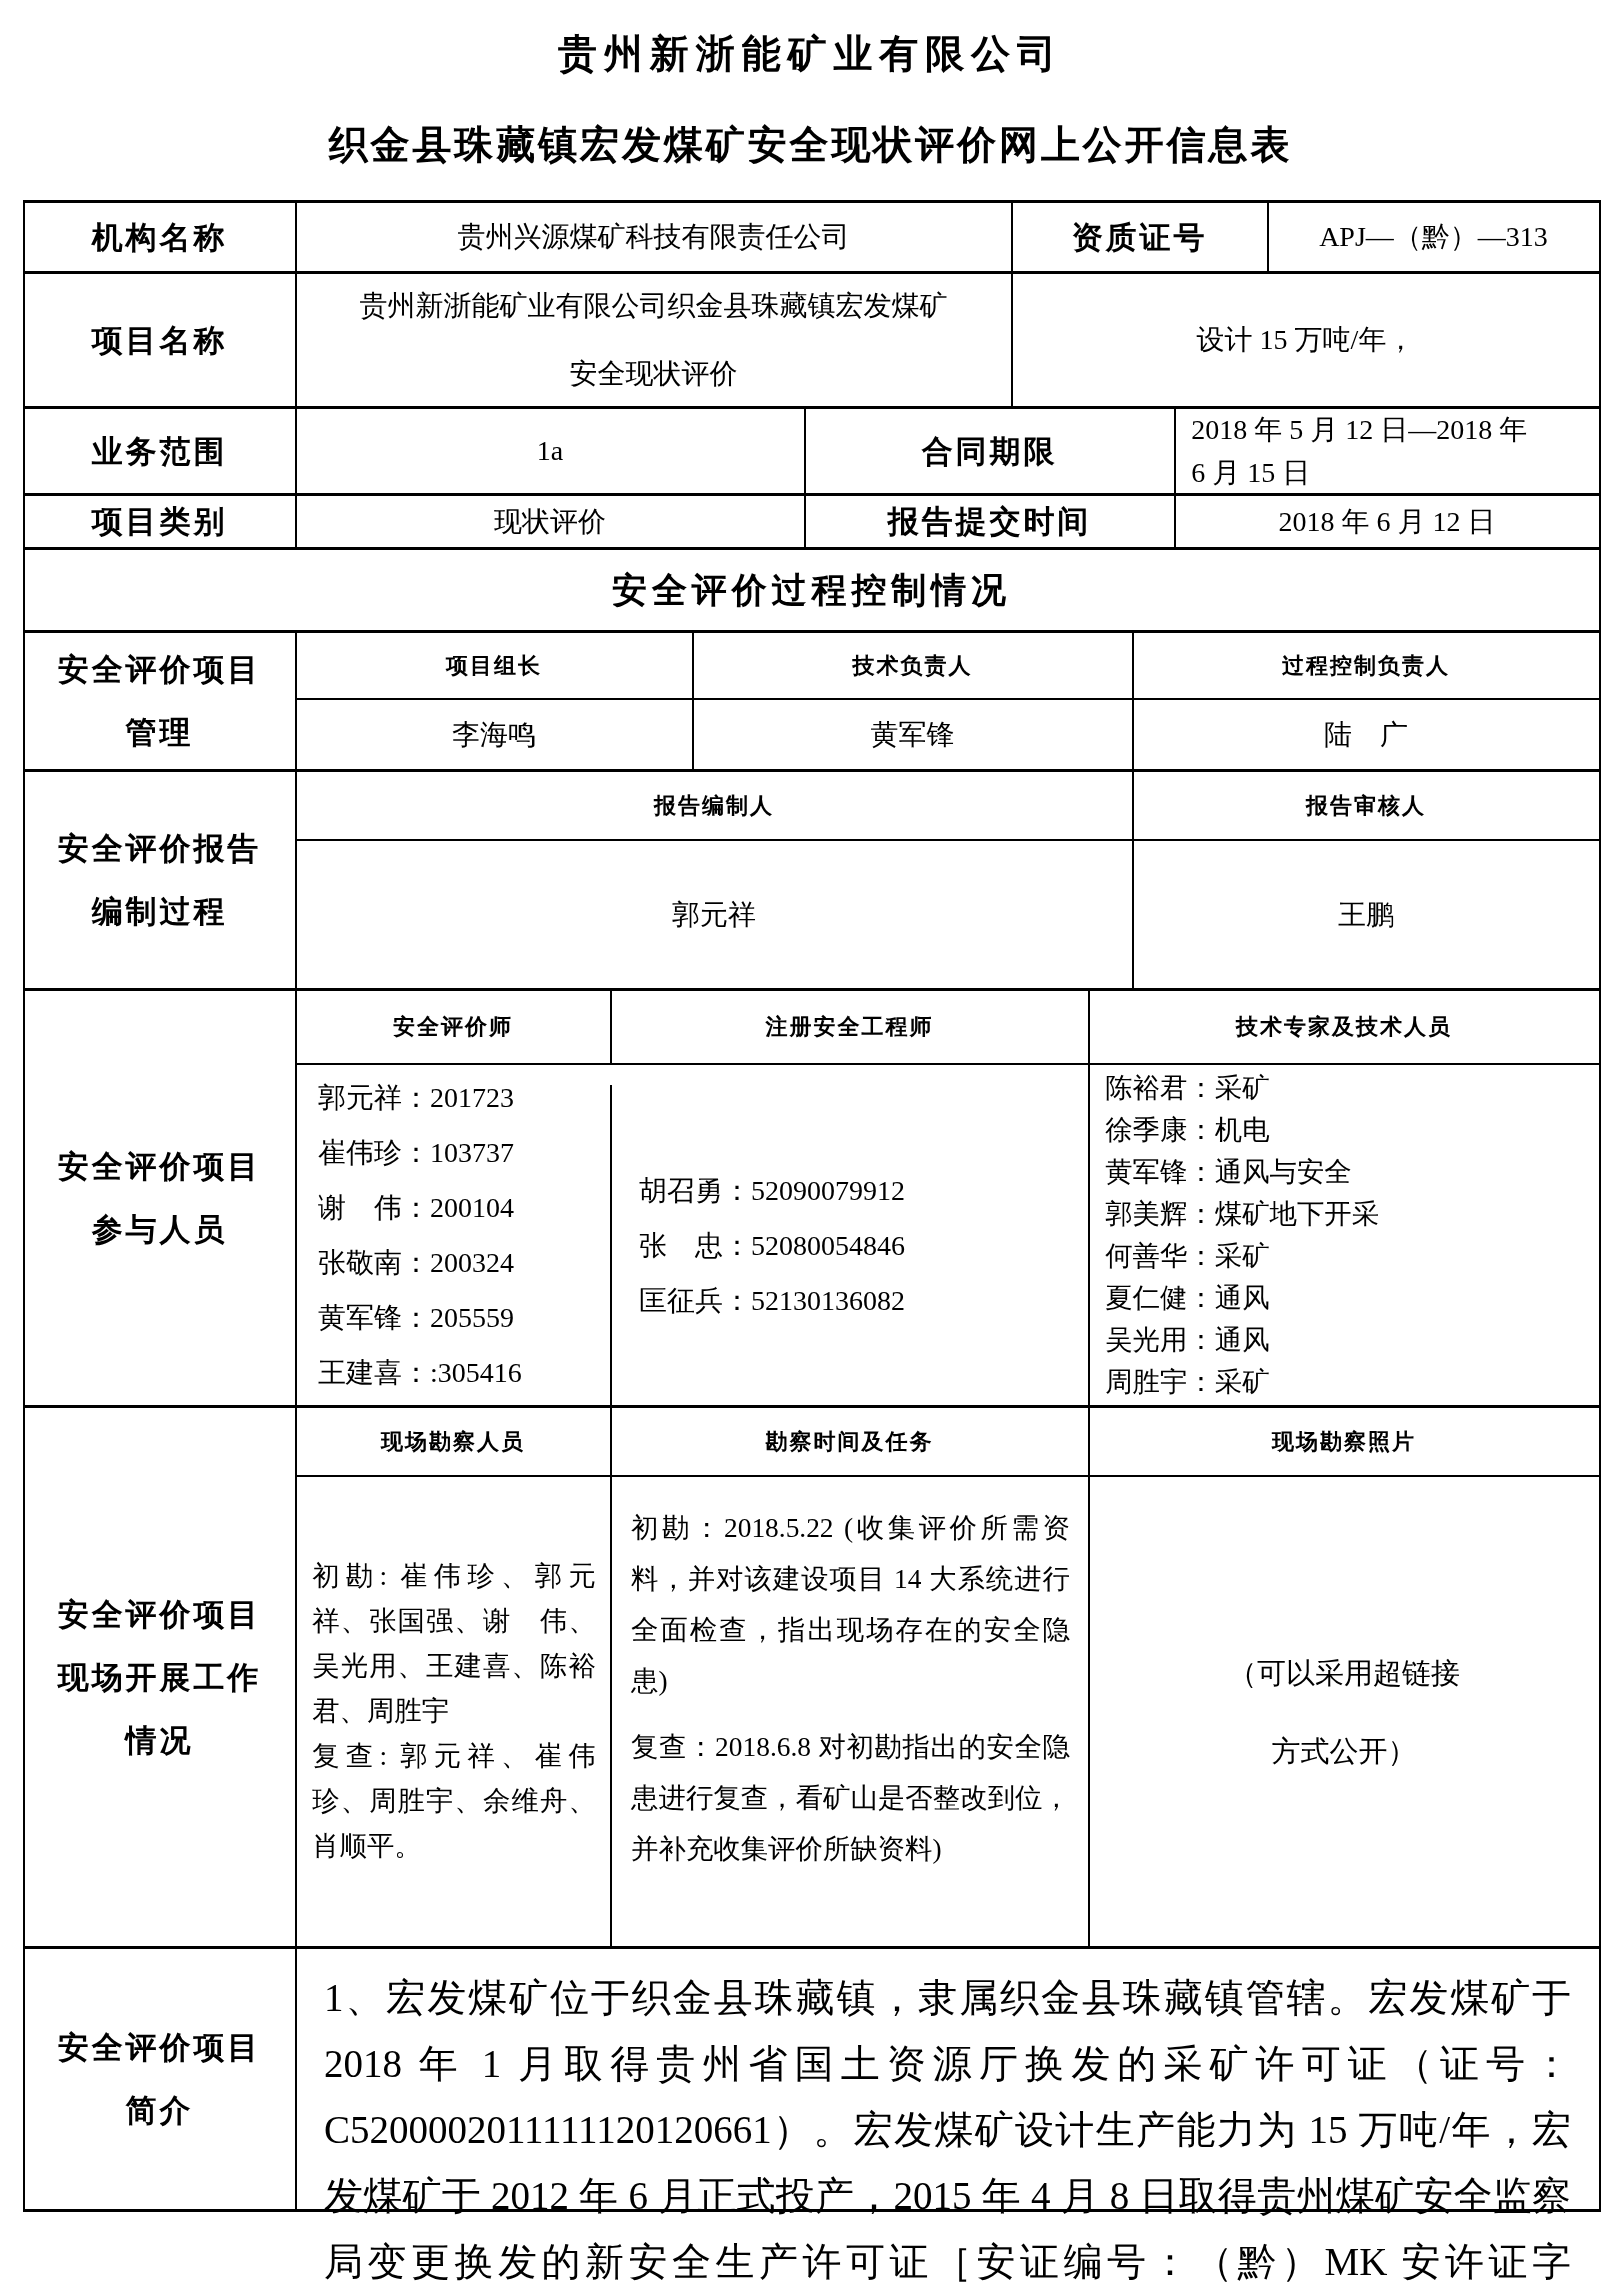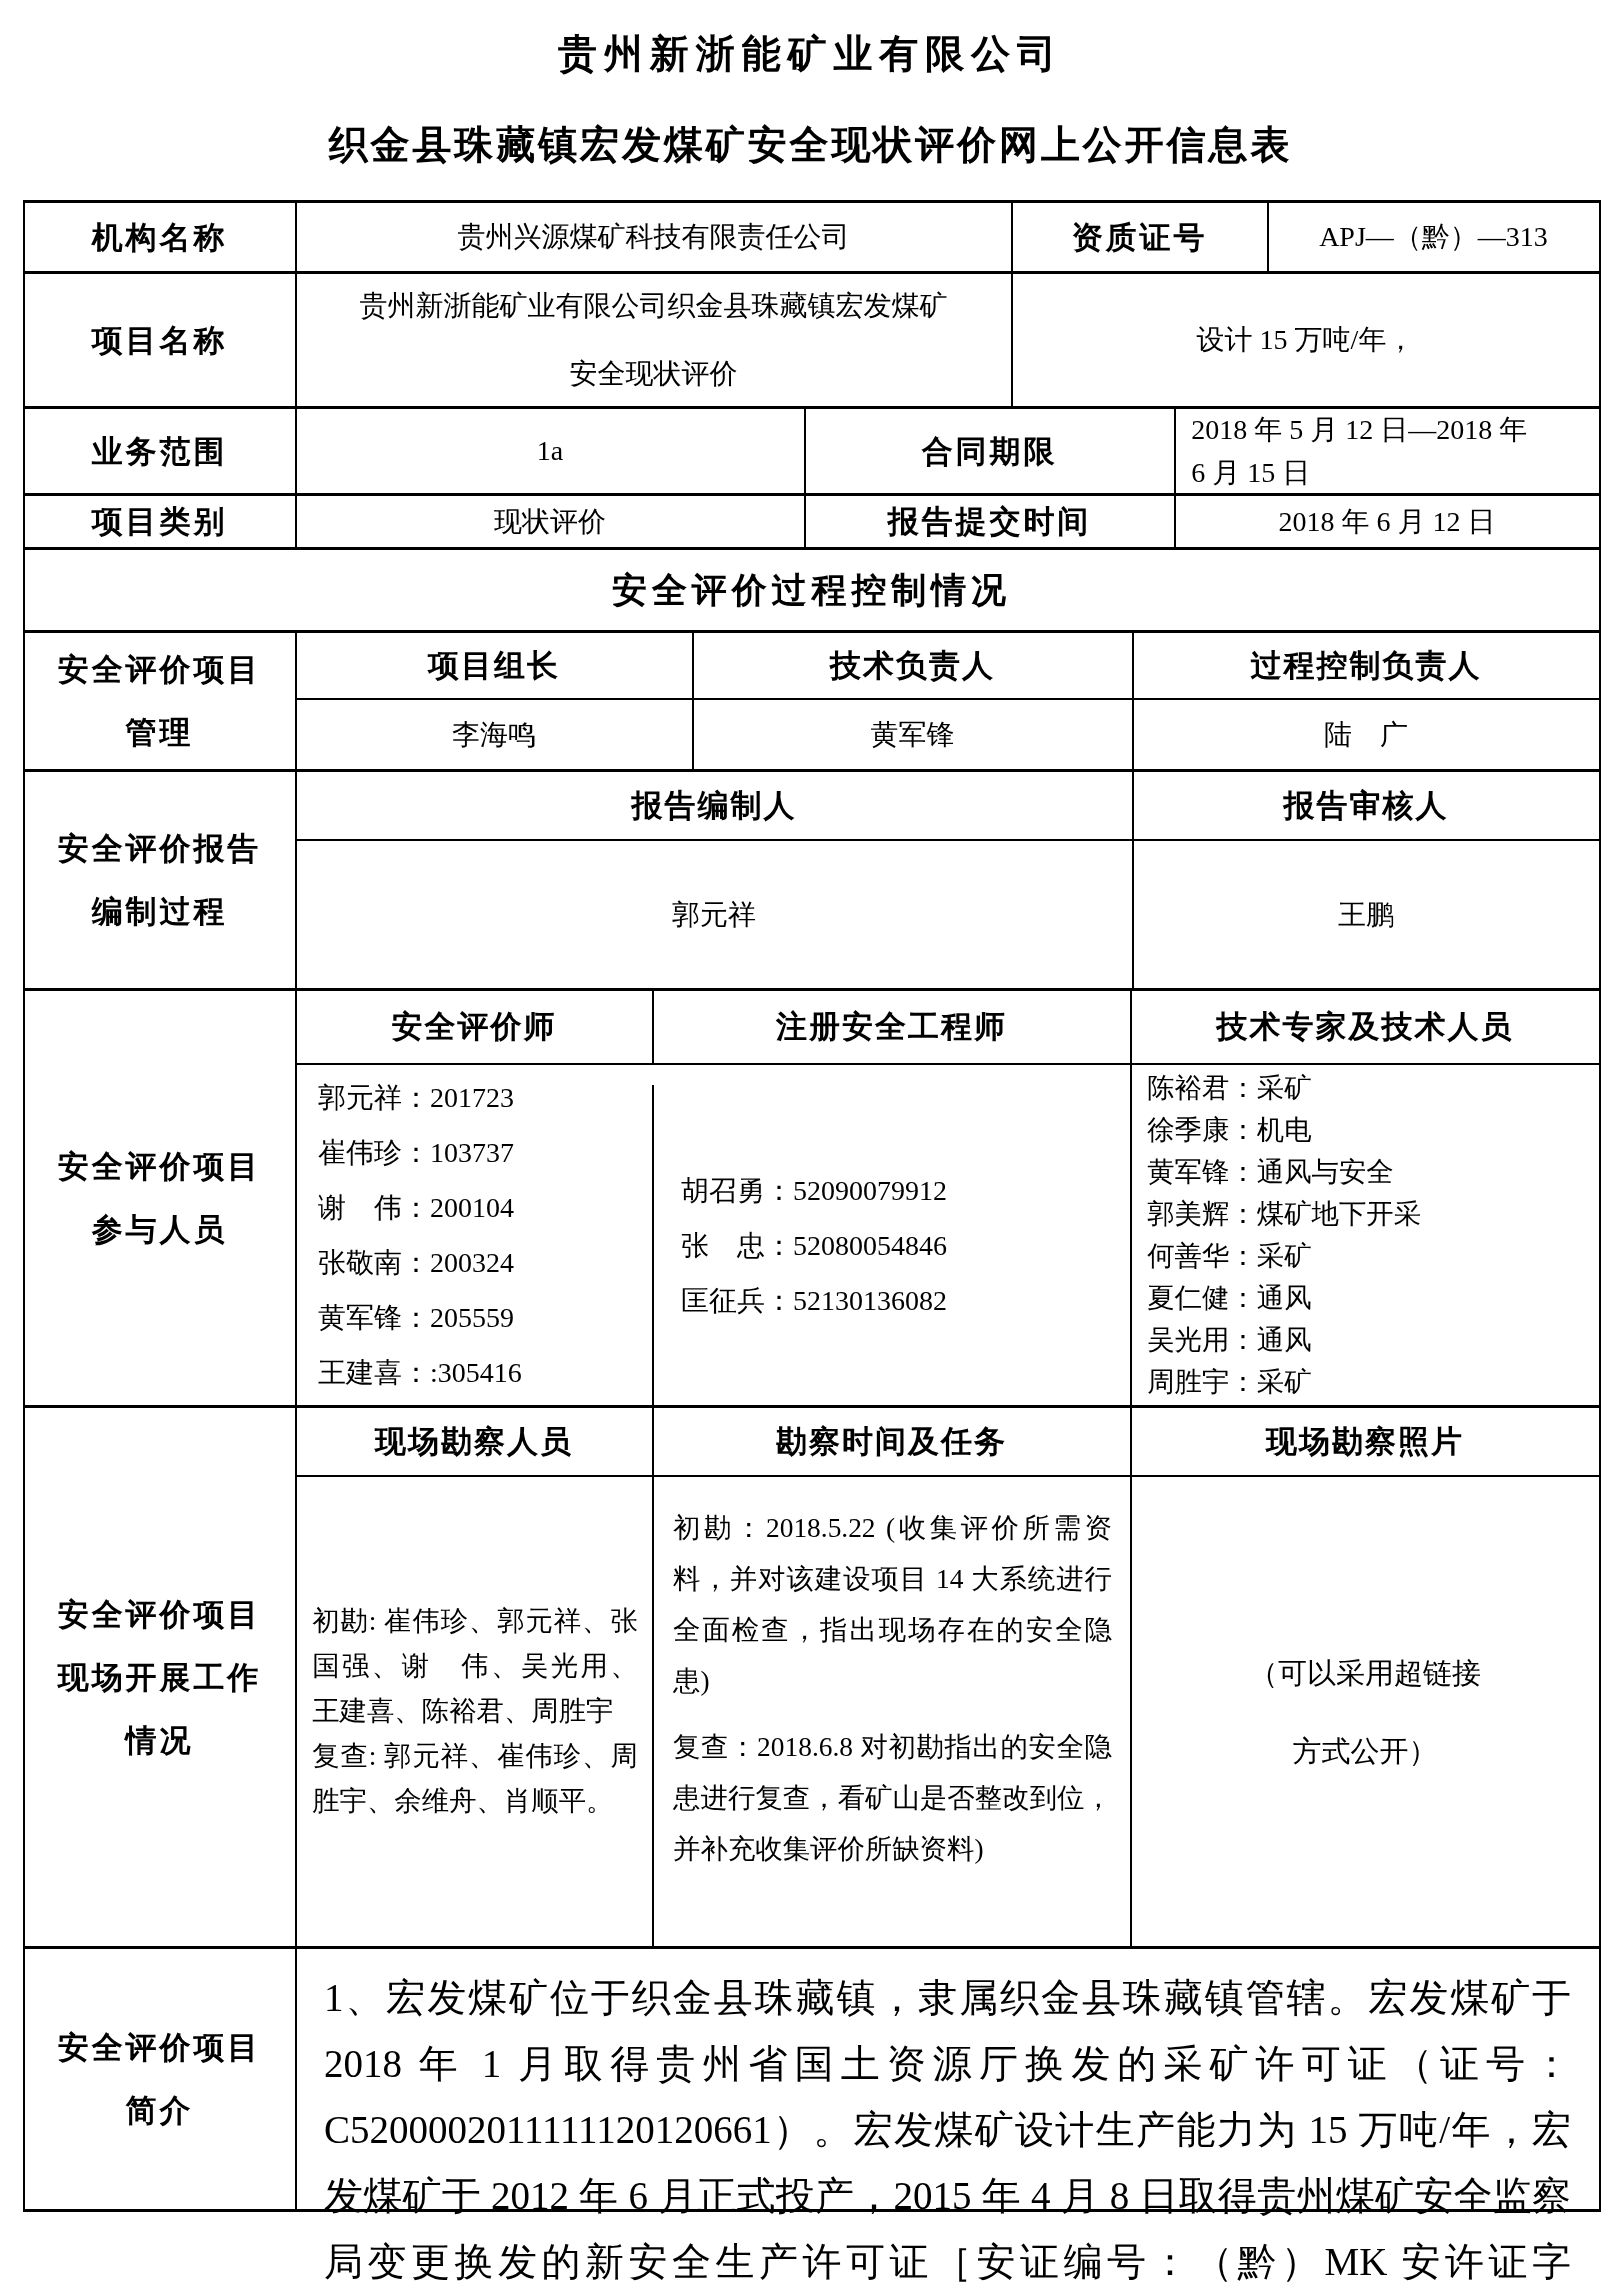--- a/index.html
+++ b/index.html
@@ -18,32 +18,32 @@
     box-sizing:border-box;display:flex;flex-direction:column;
   }
   .row{display:flex;box-sizing:border-box;border-top:3.9px solid #000;}
   .row:first-child{border-top:none;border-radius:14px;}
   .cell{box-sizing:border-box;display:flex;align-items:center;justify-content:center;overflow:hidden;}
   .bl{border-left:2px solid #000;}
   .lbl{
     font-weight:bold;font-size:31px;letter-spacing:2.9px;text-align:center;
     white-space:pre-line;line-height:63px;flex-direction:column;
   }
-  .hdr{font-weight:bold;font-size:31px;letter-spacing:2px;text-align:center;}
+  .hdr{font-weight:bold;font-size:22px;letter-spacing:2px;text-align:center;}
   .val{font-size:28px;text-align:center;white-space:pre-line;}
   .val-left{justify-content:flex-start;text-align:left;}
   .c-label{width:270px;flex:none;}
   .flex1{flex:1;}
 
   
   .g1-b{width:716px;flex:none;} .g1-c{width:256px;flex:none;}
   .g2-b{width:509px;flex:none;} .g2-c{width:370px;flex:none;}
   .g3-a{width:395px;flex:none;} .g3-b{width:440px;flex:none;}
   .g4-a{width:835px;flex:none;}
-  .g5-a{width:355px;flex:none;} .g5-b{width:478px;flex:none;}
+  .g5-a{width:313px;flex:none;} .g5-b{width:478px;flex:none;}
 
   .r1{height:68px;} .r2{height:135px;} .r3{height:87px;} .r4{height:54px;}
   .r5{height:83px;} .r6{height:139px;} .r7{height:219px;} .r8{height:417px;}
   .r9{height:541px;} .r10{height:263px;}
 
   .rgroup{flex:1;display:flex;flex-direction:column;border-left:2px solid #000;box-sizing:border-box;}
   .subrow{display:flex;box-sizing:border-box;}
   .subrow + .subrow{border-top:2px solid #000;flex:1;}
 
   .banner{font-weight:bold;font-size:35px;letter-spacing:4.9px;width:100%;}

